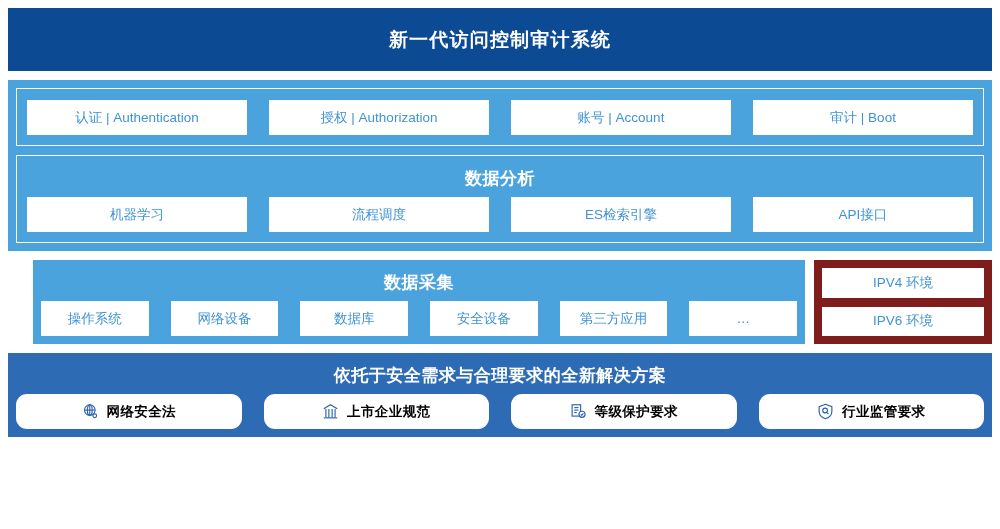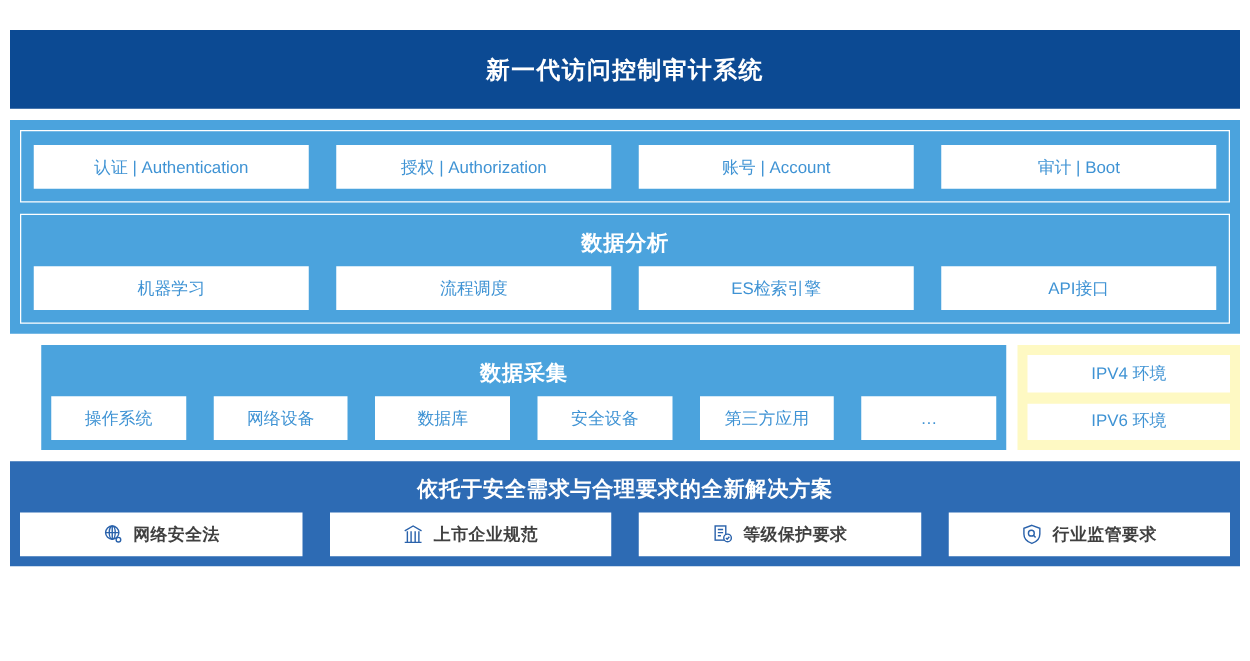--- a/index.html
+++ b/index.html
@@ -6,21 +6,21 @@
   html, body {
     width: 1000px; height: 529px;
     background: #ffffff;
     font-family: "Liberation Sans", "DejaVu Sans", sans-serif;
   }
   .page {
     width: 1000px; height: 467px;
     position: relative;
     overflow: hidden;
     background: #ffffff;
-    padding: 16px 8px;
+    padding: 0 8px;
   }
 
   
   .header {
     height: 63px;
     margin: 8px 0 0 0;
     background: #0c4a93;
     display: flex;
     align-items: center;
     justify-content: center;
@@ -67,38 +67,38 @@
     background: #ffffff;
     height: 35px;
     display: flex;
     align-items: center;
     justify-content: center;
     gap: 8px;
     color: #3f93d4;
     font-size: 13.5px;
     white-space: nowrap;
   }
-  .card.dark-text { color: #404040; font-weight: bold; letter-spacing: 0.4px; }
+  .card.dark-text { color: #000000; font-weight: bold; letter-spacing: 0.4px; border-radius: 11px; }
 
   
   .collect-wrap {
     display: flex;
     gap: 9px;
     margin-top: 9px;
     margin-left: 25px;
   }
   .collect-main {
     flex: 1 1 auto;
     background: #4ba3dd;
     padding: 8px;
   }
   .collect-side {
     width: 178px;
     flex: 0 0 178px;
-    background: #fef9c3;
+    background: #7f1d1d;
     padding: 8px;
     display: flex;
     flex-direction: column;
     justify-content: center;
     gap: 9px;
   }
   .collect-side .card { height: 31px; font-size: 13.5px; }
 
   
   .icon { width: 17px; height: 17px; display: inline-block; flex: 0 0 17px; }

